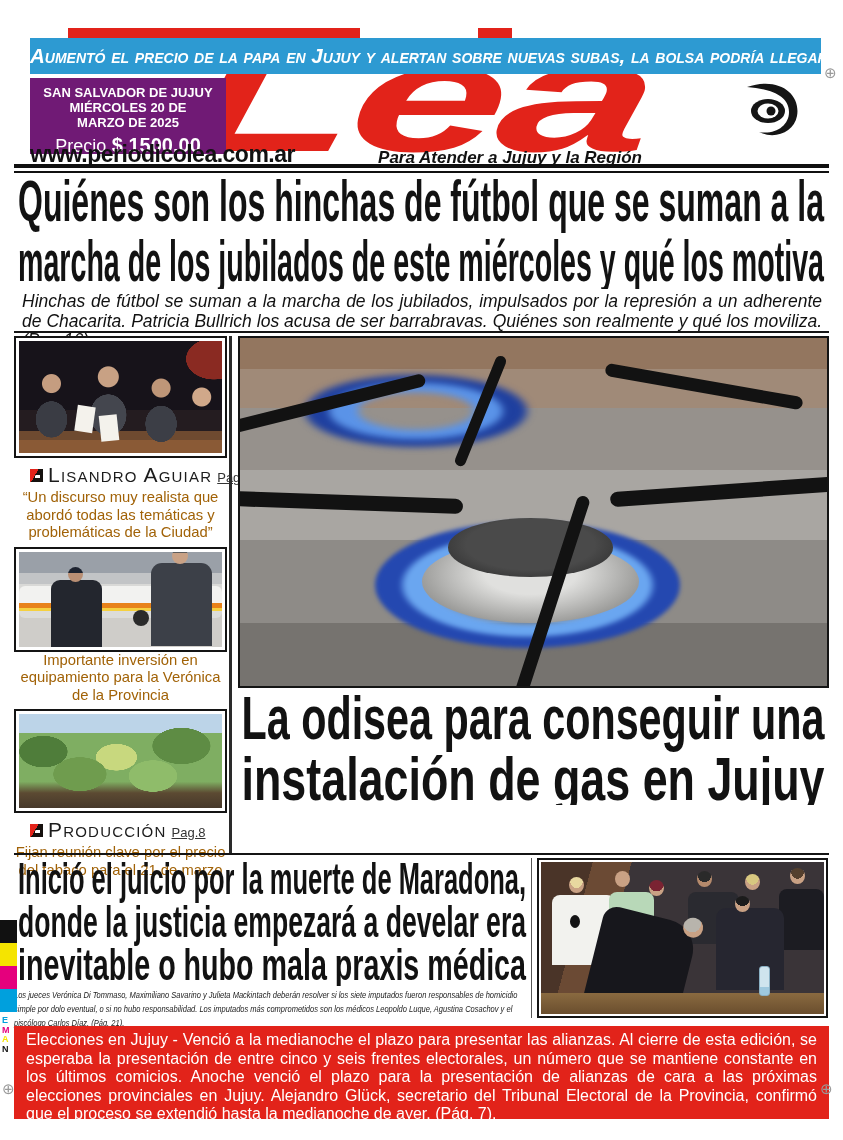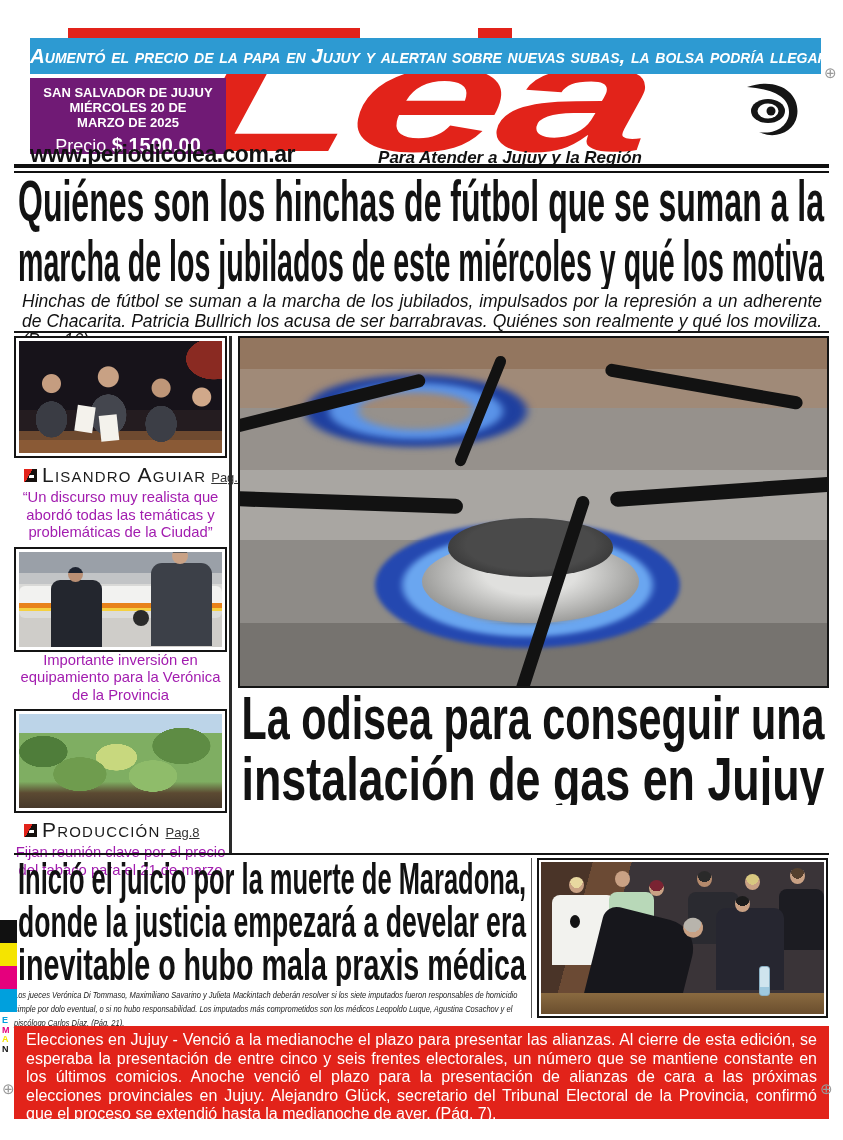--- a/index.html
+++ b/index.html
@@ -34,27 +34,27 @@
   svg text{font-family:"Liberation Sans",sans-serif;font-weight:bold;fill:#121212;}
   .lead-hl{left:14px;top:173px;}
   .lead-deck{left:22px;top:292px;width:800px;font-style:italic;font-size:17.5px;
              line-height:19.5px;text-align:justify;text-align-last:justify;}
   .rule-thin{left:14px;top:331px;width:815px;border-top:2px solid #161616;}
 
   
   .sidebar{left:14px;top:336px;width:213px;}
   .photo-frame{border:2px solid #141414;background:#fff;padding:3px;box-sizing:border-box;}
   .photo{width:100%;height:100%;position:relative;overflow:hidden;}
-  .sec-head{display:flex;align-items:baseline;margin:5px 0 2px 10px;white-space:nowrap;}
+  .sec-head{display:flex;align-items:baseline;margin:5px 0 2px 16px;white-space:nowrap;}
   .eye-mini{align-self:center;width:13px;height:13px;margin-right:5px;flex:none;
      background:radial-gradient(ellipse 4.5px 2.6px at 58% 58%,#fff 0 60%,rgba(255,255,255,0) 61%),
                 linear-gradient(120deg,#e2231a 0 42%,#16110e 42%);}
   .sec-title{font-variant:small-caps;font-size:21px;letter-spacing:1.2px;color:#1c1c1c;}
   .sec-page{font-size:13px;color:#333;margin-left:5px;text-decoration:underline;}
-  .sec-text{text-align:center;font-size:14.8px;line-height:17.5px;color:#a21caf;margin-bottom:5px;}
+  .sec-text{text-align:center;font-size:14.8px;line-height:17.5px;color:#a16207;margin-bottom:5px;}
 
   
   .ph-conf{height:112px;background:
      radial-gradient(ellipse 26px 30px at 16% 70%,#3a3c44 0 60%,transparent 61%),
      radial-gradient(ellipse 30px 34px at 44% 66%,#44464e 0 60%,transparent 61%),
      radial-gradient(ellipse 26px 30px at 70% 74%,#3c3e46 0 60%,transparent 61%),
      radial-gradient(circle 9px at 16% 38%,#c59d80 0 9px,transparent 10px),
      radial-gradient(circle 10px at 44% 32%,#c8a184 0 10px,transparent 11px),
      radial-gradient(circle 9px at 70% 42%,#bf9678 0 9px,transparent 10px),
      radial-gradient(circle 9px at 90% 50%,#d0a88a 0 9px,transparent 10px),

